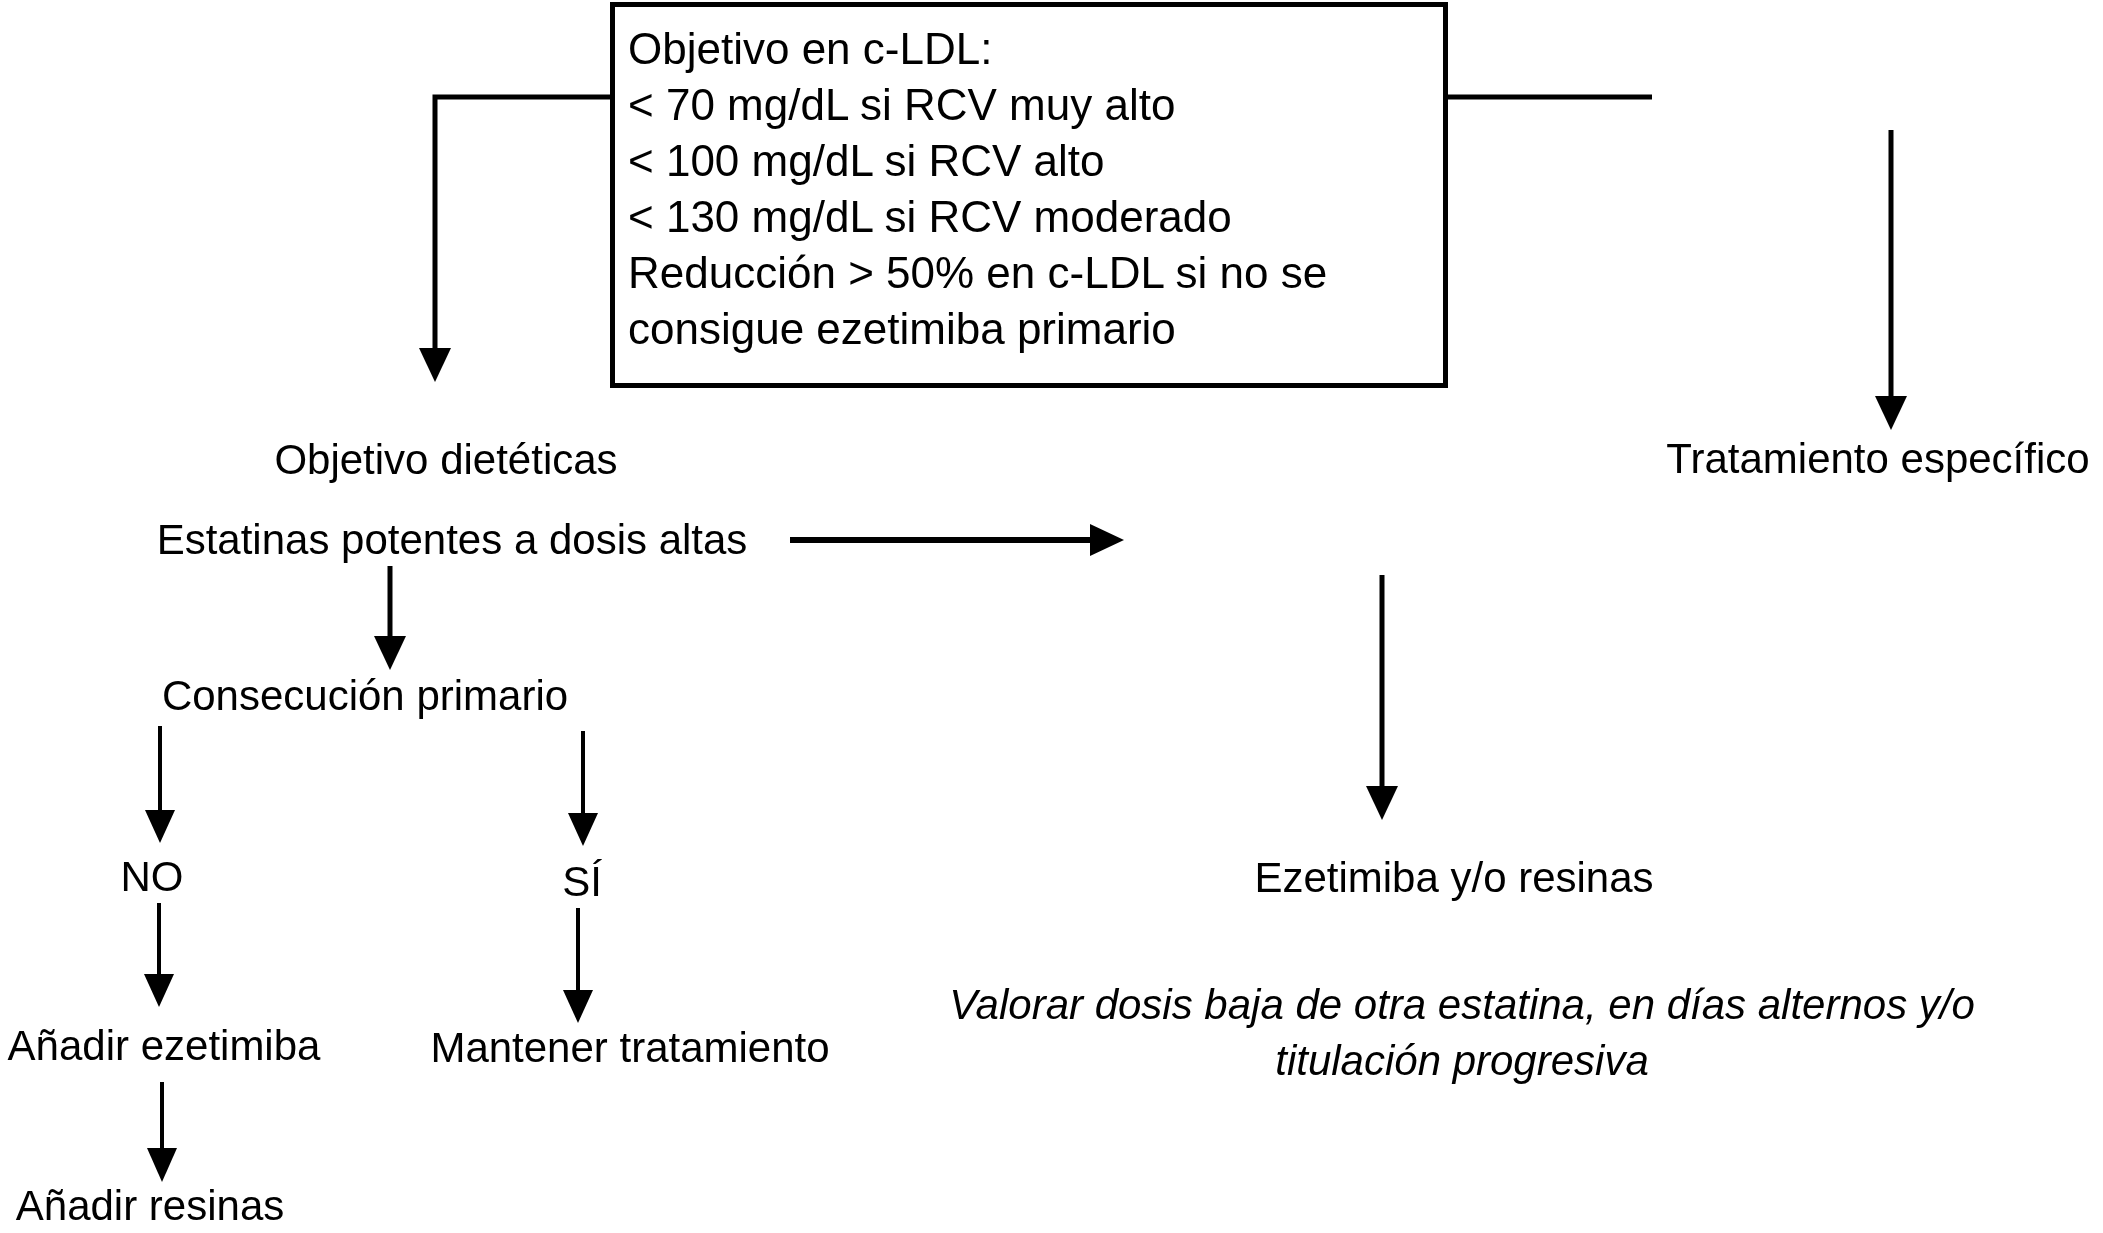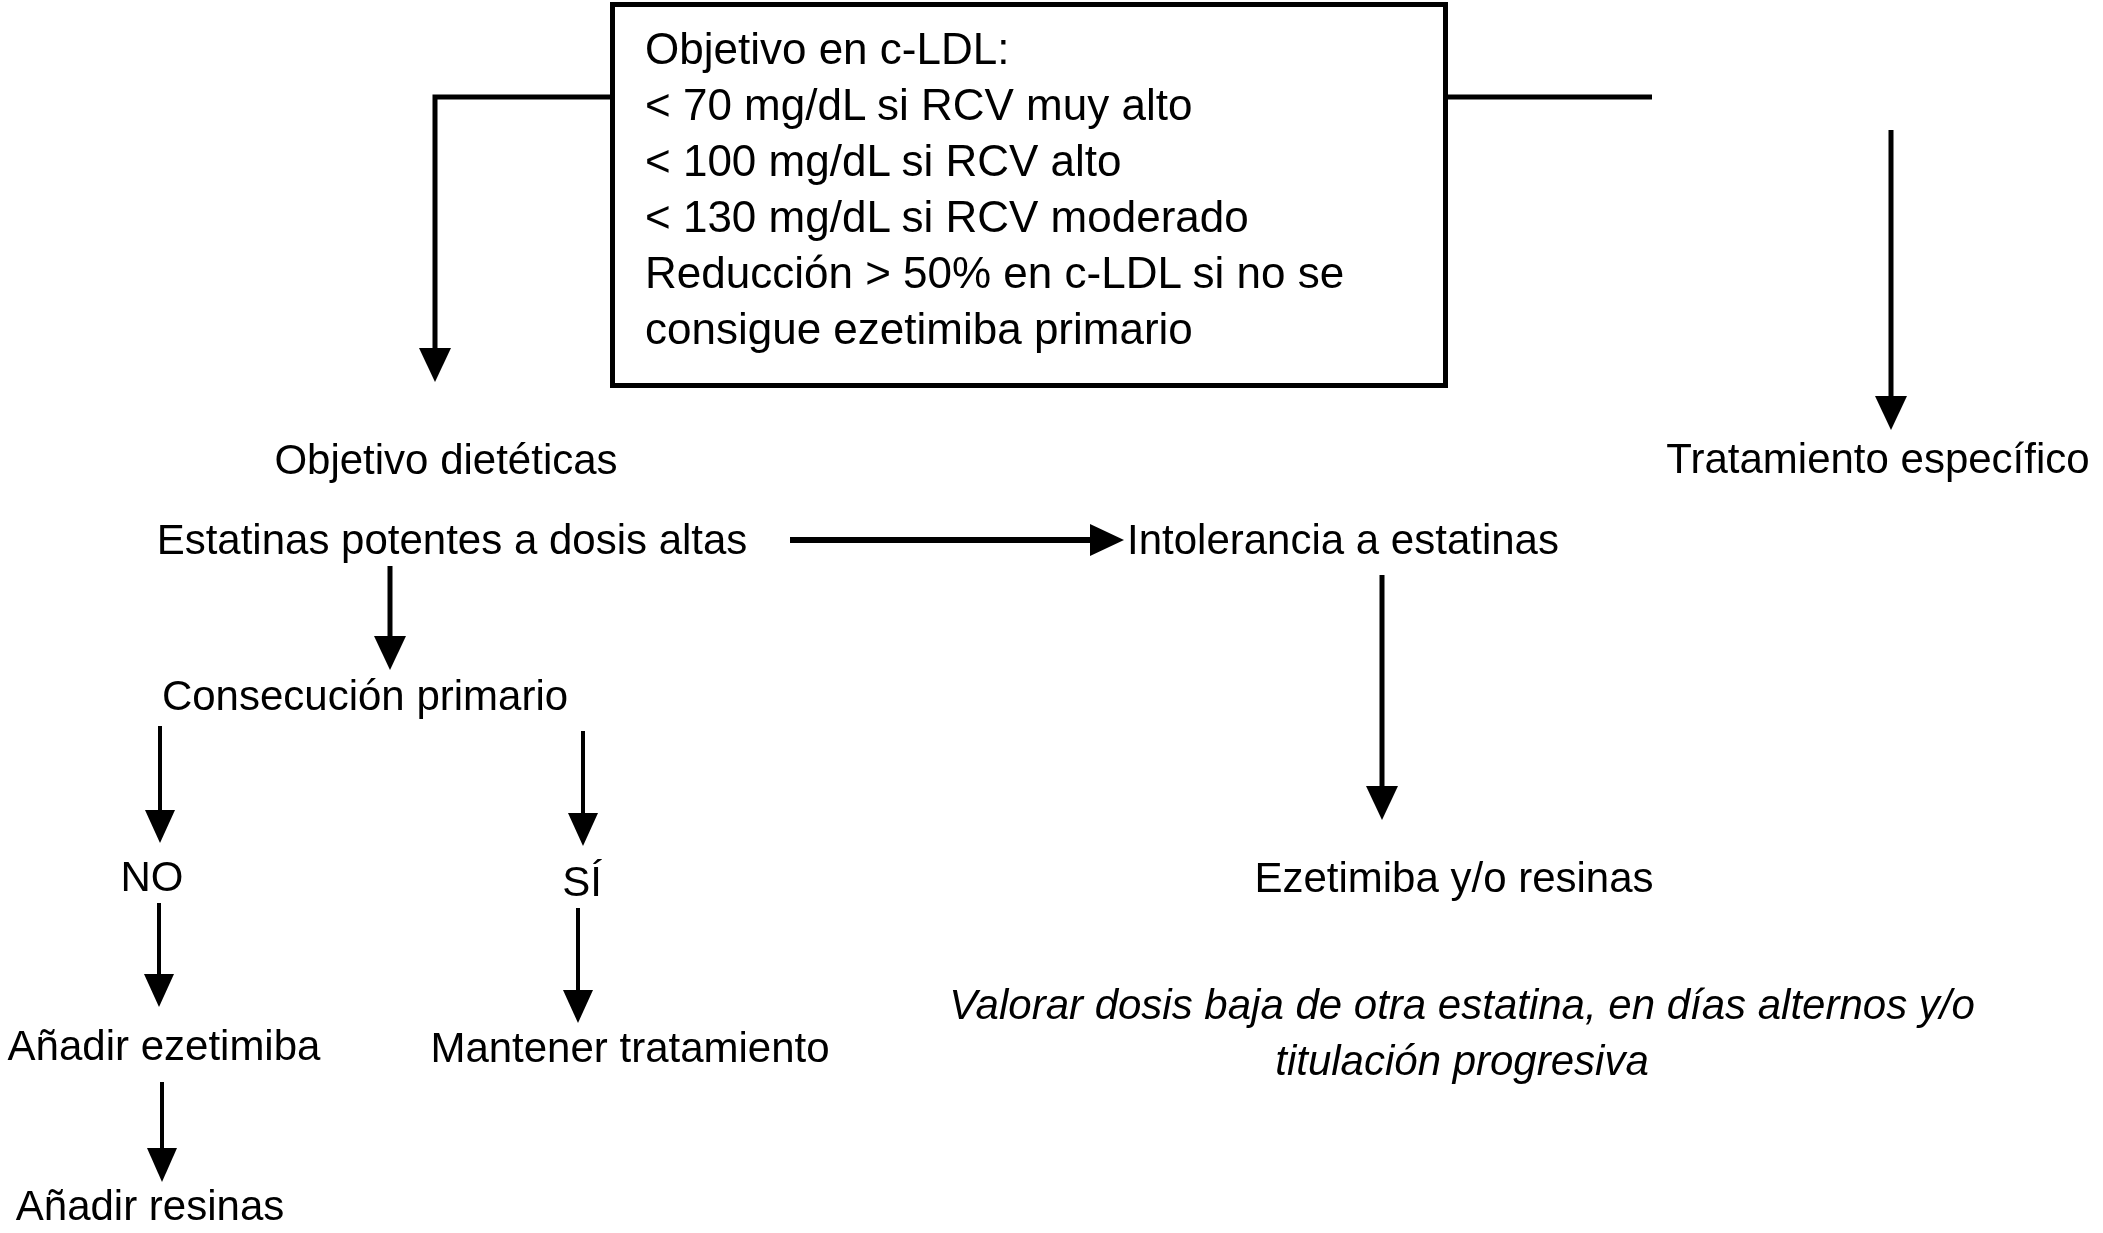--- a/index.html
+++ b/index.html
@@ -32,21 +32,21 @@
     color: #000000;
   }
   .goal-box {
     position: absolute;
     left: 610px;
     top: 2px;
     width: 838px;
     height: 386px;
     border: 5px solid #000000;
     box-sizing: border-box;
-    padding: 14px 0 0 30px;
+    padding: 14px 0 0 13px;
   }
   .goal-box .box-line {
     font-size: 44px;
     line-height: 56px;
     white-space: nowrap;
   }
   .multiline {
     position: absolute;
     transform: translate(-50%, -50%);
     font-size: 42px;
@@ -126,21 +126,20 @@
     <div class="box-line">consigue ezetimiba primario</div>
   </div>
 
 
   <div class="label" style="left:1878px; top:459px;text-align:right;">Tratamiento específico</div>
 
   <div class="label" style="left:446px; top:460px;">Objetivo dietéticas</div>
 
   <div class="label" style="left:452px; top:540px;">Estatinas potentes a dosis altas</div>
 
-  <div class="label" style="left:1343px; top:540px;">Intolerancia a estatinas</div>
 
   <div class="label" style="left:365px; top:696px;">Consecución primario</div>
 
   <div class="label" style="left:152px; top:877px;">NO</div>
 
   <div class="label" style="left:582px; top:882px;">SÍ</div>
 
   <div class="label" style="left:164px; top:1046px;">Añadir ezetimiba</div>
 
   <div class="label" style="left:630px; top:1048px;">Mantener tratamiento</div>

